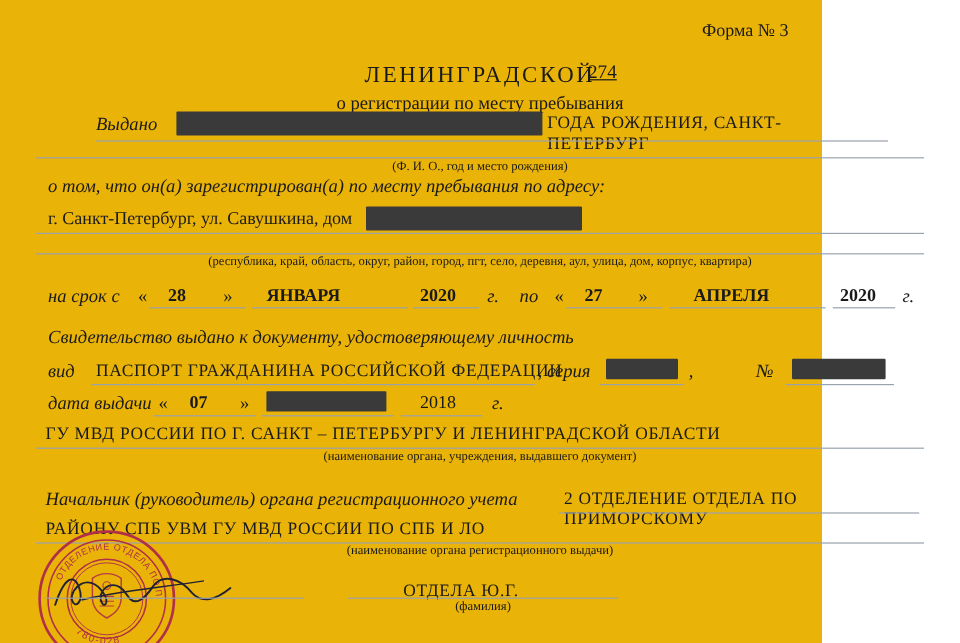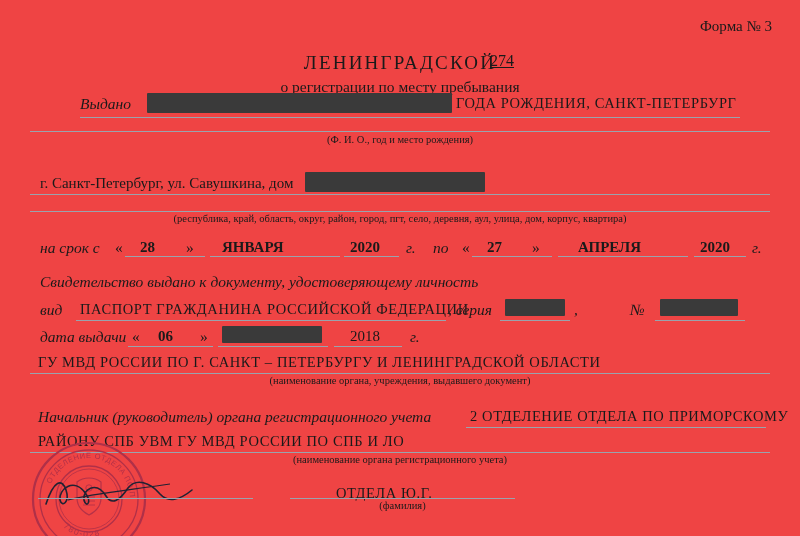--- a/index.html
+++ b/index.html
@@ -9,23 +9,23 @@
   body {
     width: 800px;
     height: 536px;
     background: #ffffff;
     font-family: "Liberation Serif", serif;
     color: #1a1a1a;
     overflow: hidden;
   }
   #doc {
     position: relative;
-    width: 800px;
+    width: 685px;
     height: 536px;
-    background: #ef4444;
+    background: #eab308;
   }
   .abs { position: absolute; }
   .form-no {
     top: 18px; right: 28px;
     font-size: 15px;
     font-family: "Liberation Serif", serif;
   }
   .title {
     top: 52px; left: 0; width: 800px;
     text-align: center;
@@ -91,20 +91,21 @@
   <div class="abs title-num">274</div>
   <div class="abs subtitle">о регистрации по месту пребывания</div>
 
   <div class="abs lbl" style="top:95px; left:80px;">Выдано</div>
   <div class="abs redact" style="top:93px; left:147px; width:305px; height:20px;"></div>
   <div class="abs val-sp" style="top:95px; left:456px;">ГОДА РОЖДЕНИЯ, САНКТ-ПЕТЕРБУРГ</div>
   <div class="abs rule" style="top:117px; left:80px; width:660px;"></div>
   <div class="abs rule" style="top:131px; left:30px; width:740px;"></div>
   <div class="abs small-caption" style="top:134px; left:30px; width:740px;">(Ф. И. О., год и место рождения)</div>
 
+  <div class="abs lbl" style="top:147px; left:40px;">о том, что он(а) зарегистрирован(а) по месту пребывания по адресу:</div>
 
   <div class="abs val" style="top:175px; left:40px;">г. Санкт-Петербург, ул. Савушкина, дом</div>
   <div class="abs redact" style="top:172px; left:305px; width:180px; height:20px;"></div>
   <div class="abs rule" style="top:194px; left:30px; width:740px;"></div>
   <div class="abs rule" style="top:211px; left:30px; width:740px;"></div>
   <div class="abs small-caption" style="top:213px; left:30px; width:740px;">(республика, край, область, округ, район, город, пгт, село, деревня, аул, улица, дом, корпус, квартира)</div>
 
   <div class="abs lbl" style="top:239px; left:40px;">на срок с</div>
   <div class="abs quote" style="top:239px; left:115px;">«</div>
   <div class="abs val" style="top:239px; left:140px; font-weight:bold;">28</div>
@@ -134,39 +135,39 @@
   <div class="abs lbl" style="top:301px; left:448px;">, серия</div>
   <div class="abs redact" style="top:299px; left:505px; width:60px; height:17px;"></div>
   <div class="abs rule" style="top:320px; left:500px; width:70px;"></div>
   <div class="abs lbl" style="top:301px; left:574px;">,</div>
   <div class="abs lbl" style="top:301px; left:630px;">№</div>
   <div class="abs redact" style="top:299px; left:660px; width:78px; height:17px;"></div>
   <div class="abs rule" style="top:320px; left:655px; width:90px;"></div>
 
   <div class="abs lbl" style="top:328px; left:40px;">дата выдачи</div>
   <div class="abs quote" style="top:328px; left:132px;">«</div>
-  <div class="abs val" style="top:328px; left:158px; font-weight:bold;">06</div>
+  <div class="abs val" style="top:328px; left:158px; font-weight:bold;">07</div>
   <div class="abs quote" style="top:328px; left:200px;">»</div>
   <div class="abs rule" style="top:346px; left:128px; width:85px;"></div>
   <div class="abs redact" style="top:326px; left:222px; width:100px; height:17px;"></div>
   <div class="abs rule" style="top:346px; left:218px; width:110px;"></div>
   <div class="abs val" style="top:328px; left:350px;">2018</div>
   <div class="abs rule" style="top:346px; left:334px; width:68px;"></div>
   <div class="abs lbl" style="top:328px; left:410px;">г.</div>
 
   <div class="abs val-sp" style="top:354px; left:38px;">ГУ  МВД  РОССИИ  ПО  Г. САНКТ – ПЕТЕРБУРГУ  И  ЛЕНИНГРАДСКОЙ ОБЛАСТИ</div>
   <div class="abs rule" style="top:373px; left:30px; width:740px;"></div>
   <div class="abs small-caption" style="top:375px; left:30px; width:740px;">(наименование органа, учреждения, выдавшего документ)</div>
 
   <div class="abs lbl" style="top:408px; left:38px;">Начальник (руководитель) органа регистрационного учета</div>
   <div class="abs val-sp" style="top:408px; left:470px;">2 ОТДЕЛЕНИЕ ОТДЕЛА  ПО ПРИМОРСКОМУ</div>
   <div class="abs rule" style="top:427px; left:466px; width:300px;"></div>
   <div class="abs val-sp" style="top:433px; left:38px;">РАЙОНУ СПБ УВМ  ГУ  МВД РОССИИ  ПО СПБ  И  ЛО</div>
   <div class="abs rule" style="top:452px; left:30px; width:740px;"></div>
-  <div class="abs small-caption" style="top:454px; left:30px; width:740px;">(наименование органа регистрационного учета)</div>
+  <div class="abs small-caption" style="top:454px; left:30px; width:740px;">(наименование органа регистрационного выдачи)</div>
 
   <div class="abs stamp">
     <svg width="118" height="118" viewBox="0 0 118 118">
       <circle cx="59" cy="59" r="56" fill="none" stroke="#b03048" stroke-width="2.2"></circle>
       <circle cx="59" cy="59" r="49" fill="none" stroke="#b03048" stroke-width="1.3"></circle>
       <circle cx="59" cy="59" r="33" fill="none" stroke="#b03048" stroke-width="1.3"></circle>
       <circle cx="59" cy="59" r="30" fill="none" stroke="#b03048" stroke-width="0.8"></circle>
       <path id="arcTop" d="M 18 59 A 41 41 0 0 1 100 59" fill="none"></path>
       <path id="arcBot" d="M 21 59 A 38 38 0 0 0 97 59" fill="none"></path>
       <text font-family="'Liberation Sans', sans-serif" font-size="7.5" fill="#b03048" letter-spacing="0.6">

